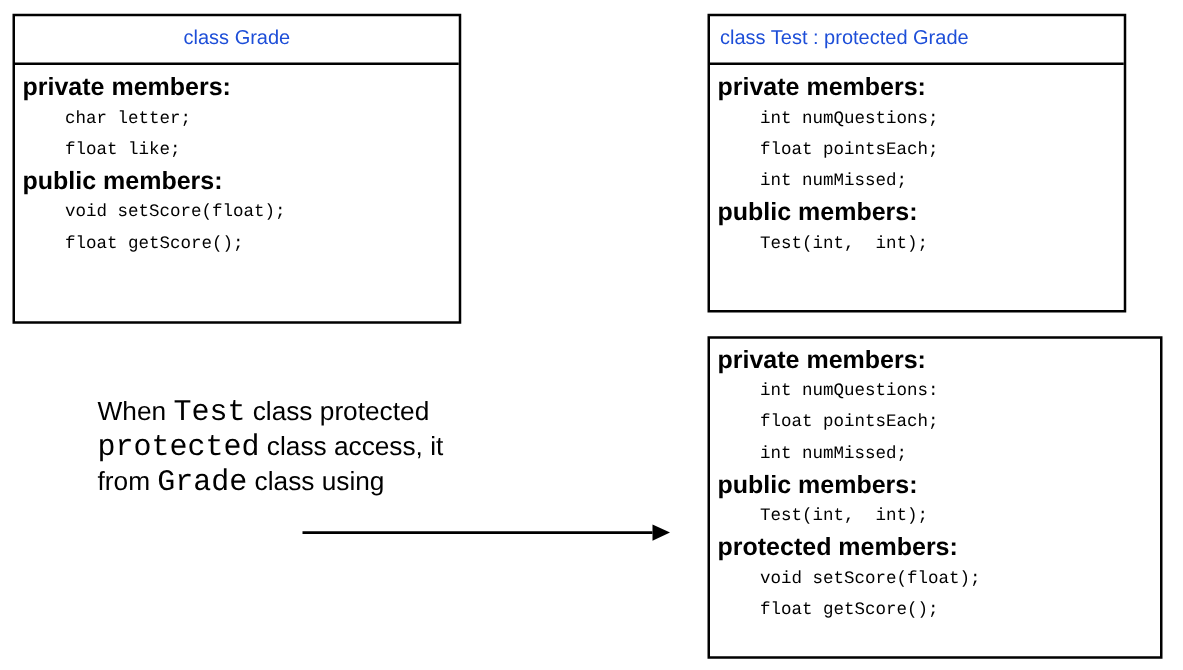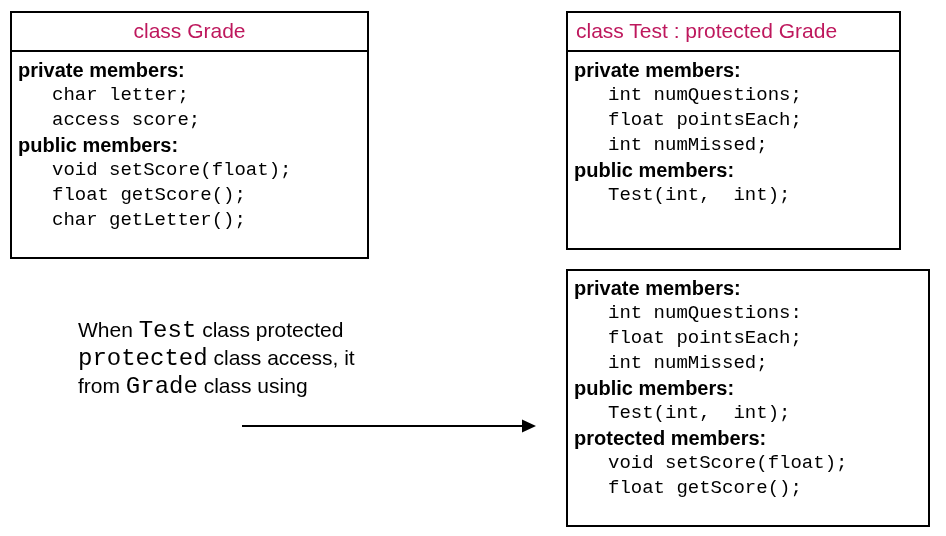--- a/index.html
+++ b/index.html
@@ -24,44 +24,44 @@
   .class-box {
     position: absolute;
     box-sizing: border-box;
     border: 2px solid #000000;
     background: #ffffff;
   }
   .class-header {
     box-sizing: border-box;
     border-bottom: 2px solid #000000;
     font-family: "Liberation Sans", sans-serif;
-    font-size: 21px;
+    font-size: 16px;
     line-height: 26px;
     padding: 5px 8px 6px 8px;
     white-space: pre;
-    color: #be185d;
+    color: #1d4ed8;
   }
   .class-header.center { text-align: center; }
   .class-header.left   { text-align: left; }
 
   .class-body {
     padding: 6px 6px 4px 6px;
   }
 
   .member-label {
     font-family: "Liberation Sans", sans-serif;
     font-weight: bold;
     font-size: 20px;
     line-height: 25px;
     white-space: pre;
     color: #000000;
   }
   .member-code {
     font-family: "Liberation Mono", "DejaVu Sans Mono", monospace;
-    font-size: 19px;
+    font-size: 14px;
     line-height: 25px;
     white-space: pre;
     padding-left: 34px;
     color: #000000;
   }
 
   
   #caption {
     position: absolute;
     left: 78px;
@@ -94,27 +94,26 @@
 <body>
 
 <div id="canvas">
 
   <div class="class-box" id="box-grade" style="left:10px; top:11px; width:359px; height:248px;">
     <div class="class-header center">class Grade</div>
     <div class="class-body">
       <div>
         <div class="member-label">private members:</div>
         <div class="member-code">char letter;</div>
-        <div class="member-code">access score;</div>
+        <div class="member-code">float like;</div>
       </div>
       <div>
         <div class="member-label">public members:</div>
         <div class="member-code">void setScore(float);</div>
         <div class="member-code">float getScore();</div>
-        <div class="member-code">char getLetter();</div>
       </div>
     </div>
   </div>
 
   <div class="class-box" id="box-test" style="left:566px; top:11px; width:335px; height:239px;">
     <div class="class-header left">class Test : protected Grade</div>
     <div class="class-body">
       <div>
         <div class="member-label">private members:</div>
         <div class="member-code">int numQuestions;</div>

